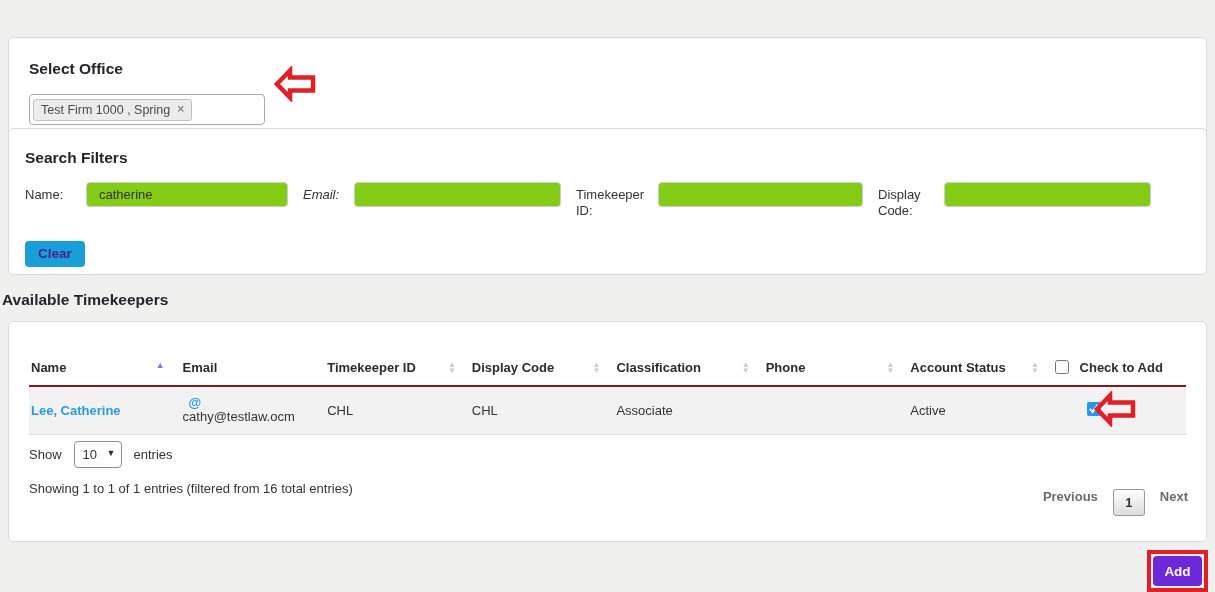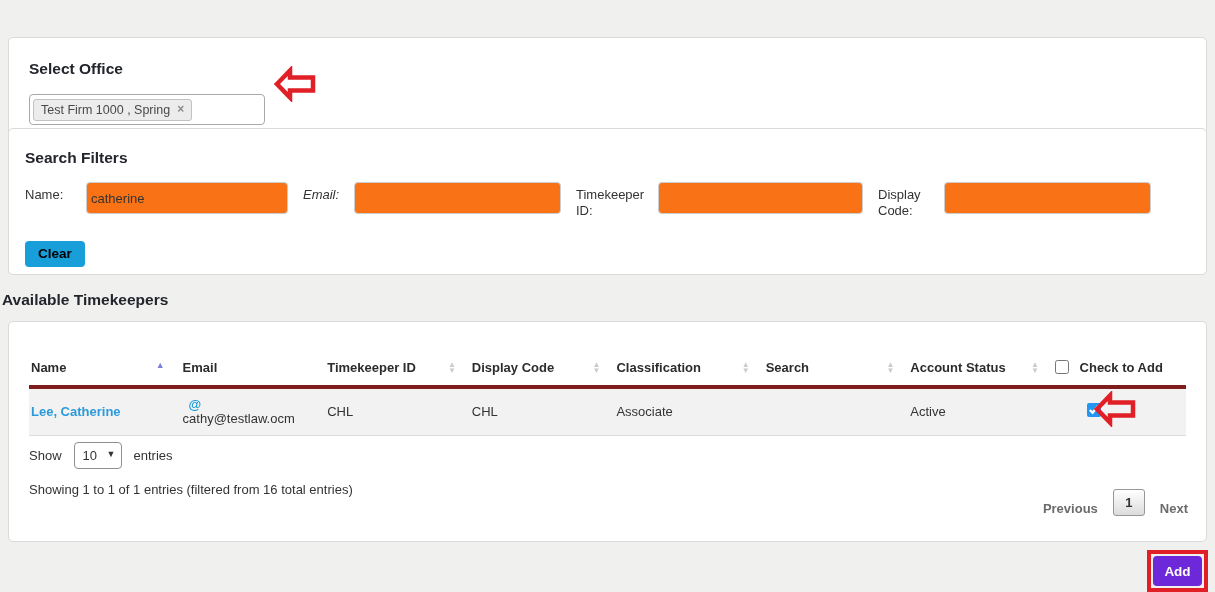--- a/index.html
+++ b/index.html
@@ -56,57 +56,57 @@
 
   
   #card-filters { top: 128px; height: 147px; padding: 20px 16px 0 16px; }
   .filters-row { display: flex; margin-top: 15px; align-items: flex-start; }
   .f-label { font-size: 13px; color: #333; padding-top: 5px; line-height: 1.25; }
   .f-label.l-name { width: 61px; }
   .f-label.l-email { width: 51px; margin-left: 15px; font-style: italic; }
   .f-label.l-tkid { width: 82px; margin-left: 15px; }
   .f-label.l-dcode { width: 66px; margin-left: 15px; }
   .text-input {
-    height: 32px;
+    height: 25px;
     border: 1px solid #ccc;
     border-radius: 4px;
-    padding: 0 4px;
+    padding: 0 12px;
     font-family: "Liberation Sans", sans-serif;
     font-size: 13px;
     color: #333;
-    background: #f97316;
+    background: #84cc16;
   }
   .w1 { width: 202px; } .w2 { width: 207px; } .w3 { width: 205px; } .w4 { width: 207px; }
   .btn-blue {
     display: inline-block;
     margin-top: 21px;
     padding: 5px 13px 6px 13px;
     background: #189ed9;
     border: none;
     border-radius: 4px;
-    color: #000000;
+    color: #4c1d95;
     font-weight: 700;
     font-size: 13.5px;
     font-family: "Liberation Sans", sans-serif;
     cursor: pointer;
   }
 
   
   #heading-available {
     position: absolute;
     left: 2px; top: 291px;
     font-size: 15.5px; font-weight: 700; color: #22252b;
   }
   #card-table { top: 321px; height: 221px; padding: 0 20px; }
   table { width: 100%; border-collapse: collapse; margin-top: 28px; }
   th {
     text-align: left;
     font-size: 13px; font-weight: 700; color: #2c2c2c;
     padding: 10px 20px 10px 2px;
-    border-bottom: 4px solid #7f1d1d;
+    border-bottom: 2px solid #7f1d1d;
     position: relative;
     white-space: nowrap;
     cursor: pointer;
   }
   col.c-name {width:13.1%} col.c-email {width:12.5%} col.c-tkid {width:12.5%}
   col.c-dcode {width:12.5%} col.c-class {width:12.9%} col.c-phone {width:12.5%}
   col.c-status {width:12.5%} col.c-check {width:11.5%}
   td {
     font-size: 13px; color: #333;
     padding: 6px 20px 6px 2px;
@@ -150,21 +150,21 @@
     cursor: pointer;
   }
   .select-caret {
     position: absolute; right: 6px; top: 7px;
     font-size: 9px; color: #333; pointer-events: none;
   }
   .status-text { margin-top: 13px; font-size: 13px; color: #333; }
 
   .pagination {
     position: absolute; right: 18px; bottom: 25px;
-    display: flex; align-items: flex-end; gap: 15px;
+    display: flex; align-items: flex-start; gap: 15px;
     font-size: 13px; color: #6b6b6b; font-weight: 700;
   }
   .page-prev, .page-next { cursor: pointer; }
   .page-number {
     width: 32px; height: 27px;
     border: 1px solid #979797;
     border-radius: 3px;
     background: linear-gradient(#ffffff, #dcdcdc);
     display: flex; align-items: center; justify-content: center;
     color: #333; cursor: pointer;
@@ -258,21 +258,21 @@
             </span>
         </th>
         <th>
           <span>Classification</span>
           <span class="sort-both">
               <span>▲</span>
               <span>▼</span>
             </span>
         </th>
         <th>
-          <span>Search</span>
+          <span>Phone</span>
           <span class="sort-both">
               <span>▲</span>
               <span>▼</span>
             </span>
         </th>
         <th>
           <span>Account Status</span>
           <span class="sort-both">
               <span>▲</span>
               <span>▼</span>

